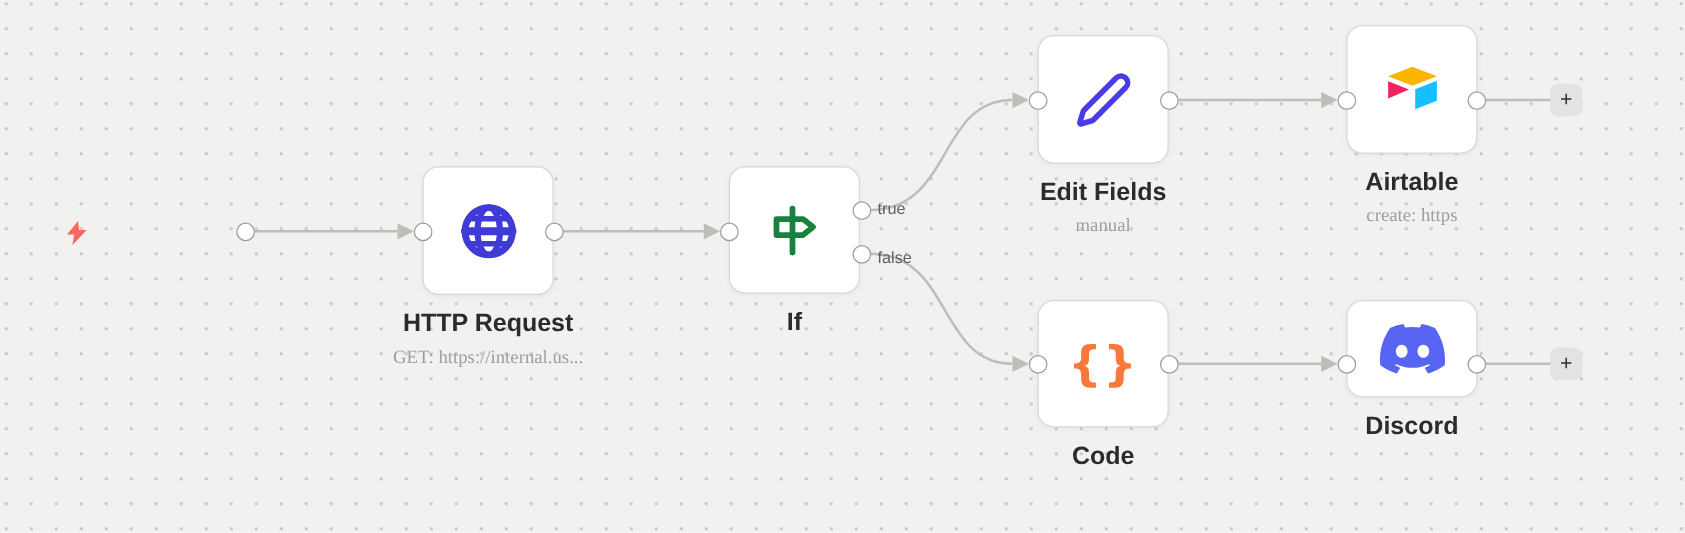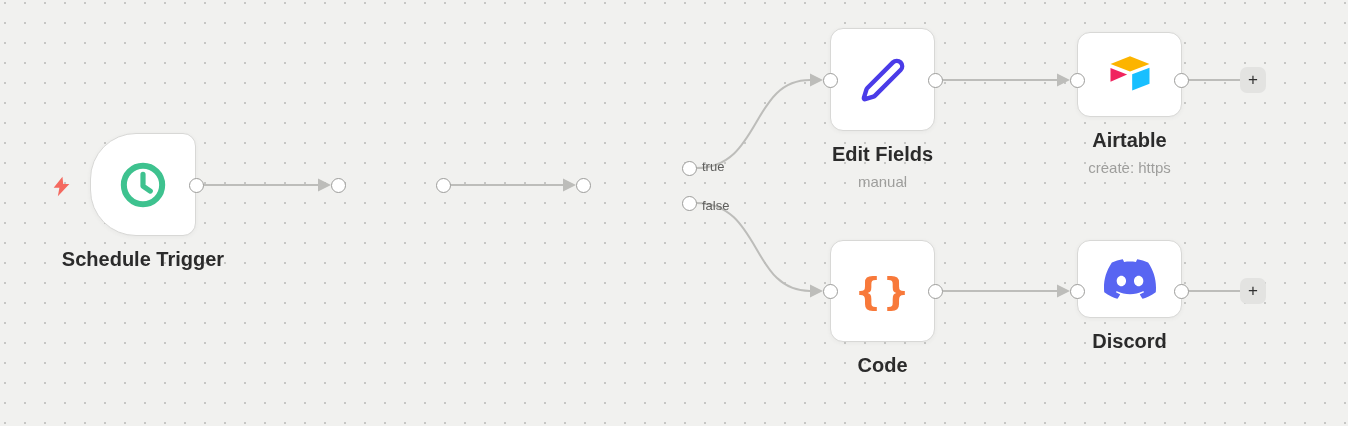--- a/index.html
+++ b/index.html
@@ -20,21 +20,21 @@
     display:flex;align-items:center;justify-content:center;
     box-sizing:border-box;cursor:pointer;
   }
   .nodebox.trigger{border-radius:46px 13px 13px 46px;}
   .nlabel{
     position:absolute;top:calc(100% + 12px);left:50%;transform:translateX(-50%);
     white-space:nowrap;font-size:20px;font-weight:700;color:#2b2b2b;text-align:center;
   }
   .nsub{
     position:absolute;top:calc(100% + 42px);left:50%;transform:translateX(-50%);
-    white-space:nowrap;font-size:15px;font-weight:400;color:#9e9e9c;text-align:right;
+    white-space:nowrap;font-size:15px;font-weight:400;color:#9e9e9c;text-align:right;font-family:Liberation Serif, serif;
   }
   .port{
     position:absolute;width:15px;height:15px;border-radius:50%;
     background:#ffffff;border:1.6px solid #9d9d9b;box-sizing:border-box;
     z-index:3;cursor:crosshair;
   }
   .branch-label{
     position:absolute;z-index:2;font-size:13px;color:#5f5f5d;white-space:nowrap;
   }
   .addbtn{
@@ -68,50 +68,65 @@
       <polygon points="810,284.5 823,291 810,297.5"></polygon>
       <polygon points="1057,73.5 1070,80 1057,86.5"></polygon>
       <polygon points="1057,284.5 1070,291 1057,297.5"></polygon>
     </g>
   </svg>
 
   <svg class="bolt" width="23" height="23" viewBox="0 0 24 24">
     <path d="M13,1.8 L3.8,13.2 H9.8 L8.2,22.2 L20.2,9.4 H13.8 Z" fill="#f4695f"></path>
   </svg>
 
-  <div class="ngroup" style="left:90px;top:133px;width:106px;height:103px">
-    <div class="nodebox trigger">
+
+  <div class="ngroup" style="left:338px;top:133px;width:105px;height:103px">
+    <div class="nodebox">
       <svg width="50" height="50" viewBox="0 0 24 24">
-        <g fill="none" stroke-linecap="round" stroke-linejoin="round" stroke="#3ec28f">
-          <circle cx="12" cy="12" r="9.2" stroke-width="2.9"></circle>
-          <path d="M12,6.9 L12,12.5 L15.5,14.9" stroke-width="2.5"></path>
+        <g fill="none" stroke-linecap="round" stroke="#403ad6">
+          <circle cx="12" cy="12" r="9.1" stroke-width="2.6"></circle>
+          <ellipse cx="12" cy="12" rx="4.3" ry="9.1" stroke-width="2.4"></ellipse>
+          <path d="M2.9,12 H21.1" stroke-width="3.1"></path>
+          <path d="M4.2,7.2 H19.8" stroke-width="2.2"></path>
+          <path d="M4.2,16.8 H19.8" stroke-width="2.2"></path>
         </g>
       </svg>
     </div>
-    <div class="nlabel">Schedule Trigger</div>
+    <div class="nlabel">HTTP Request</div>
+    <div class="nsub">GET: https://internal.us...</div>
   </div>
 
-
+  <div class="ngroup" style="left:583px;top:133px;width:105px;height:102px">
+    <div class="nodebox">
+      <svg width="48" height="48" viewBox="0 0 24 24">
+        <g fill="none" stroke-width="2.3" stroke-linecap="round" stroke-linejoin="round" stroke="#17823c">
+          <path d="M11,3.4 L11,21"></path>
+          <path d="M4.6,7.6 H15.2 L19.2,10.8 L15.2,14 H4.6 Z"></path>
+        </g>
+      </svg>
+    </div>
+    <div class="nlabel">If</div>
+  </div>
 
   <div class="branch-label" style="left:702px;top:159px">true</div>
   <div class="branch-label" style="left:702px;top:198px">false</div>
 
   <div class="ngroup" style="left:830px;top:28px;width:105px;height:103px">
     <div class="nodebox">
       <svg width="46" height="46" viewBox="0 0 24 24">
         <g fill="none" stroke-width="2.3" stroke-linecap="round" stroke-linejoin="round" stroke="#4a3be8">
           <path d="M21.174 6.812a1 1 0 0 0-3.986-3.987L3.842 16.174a2 2 0 0 0-.5.83l-1.321 4.352a.5.5 0 0 0 .623.622l4.353-1.32a2 2 0 0 0 .83-.497z"></path>
         </g>
       </svg>
     </div>
     <div class="nlabel">Edit Fields</div>
     <div class="nsub">manual</div>
   </div>
 
-  <div class="ngroup" style="left:1077px;top:32px;width:105px;height:85px">
+  <div class="ngroup" style="left:1077px;top:20px;width:105px;height:103px">
     <div class="nodebox">
       <svg width="52" height="44" viewBox="0 0 24 20">
         <polygon points="12,1.4 21,4.9 12,8.4 3,4.9" fill="#fcb400"></polygon>
         <polygon points="13,9.7 21,6.6 21,14 13,17.1" fill="#18bfff"></polygon>
         <polygon points="3,6.8 10.7,9.8 3,13.1" fill="#f0245f"></polygon>
       </svg>
     </div>
     <div class="nlabel">Airtable</div>
     <div class="nsub">create: https</div>
   </div>

